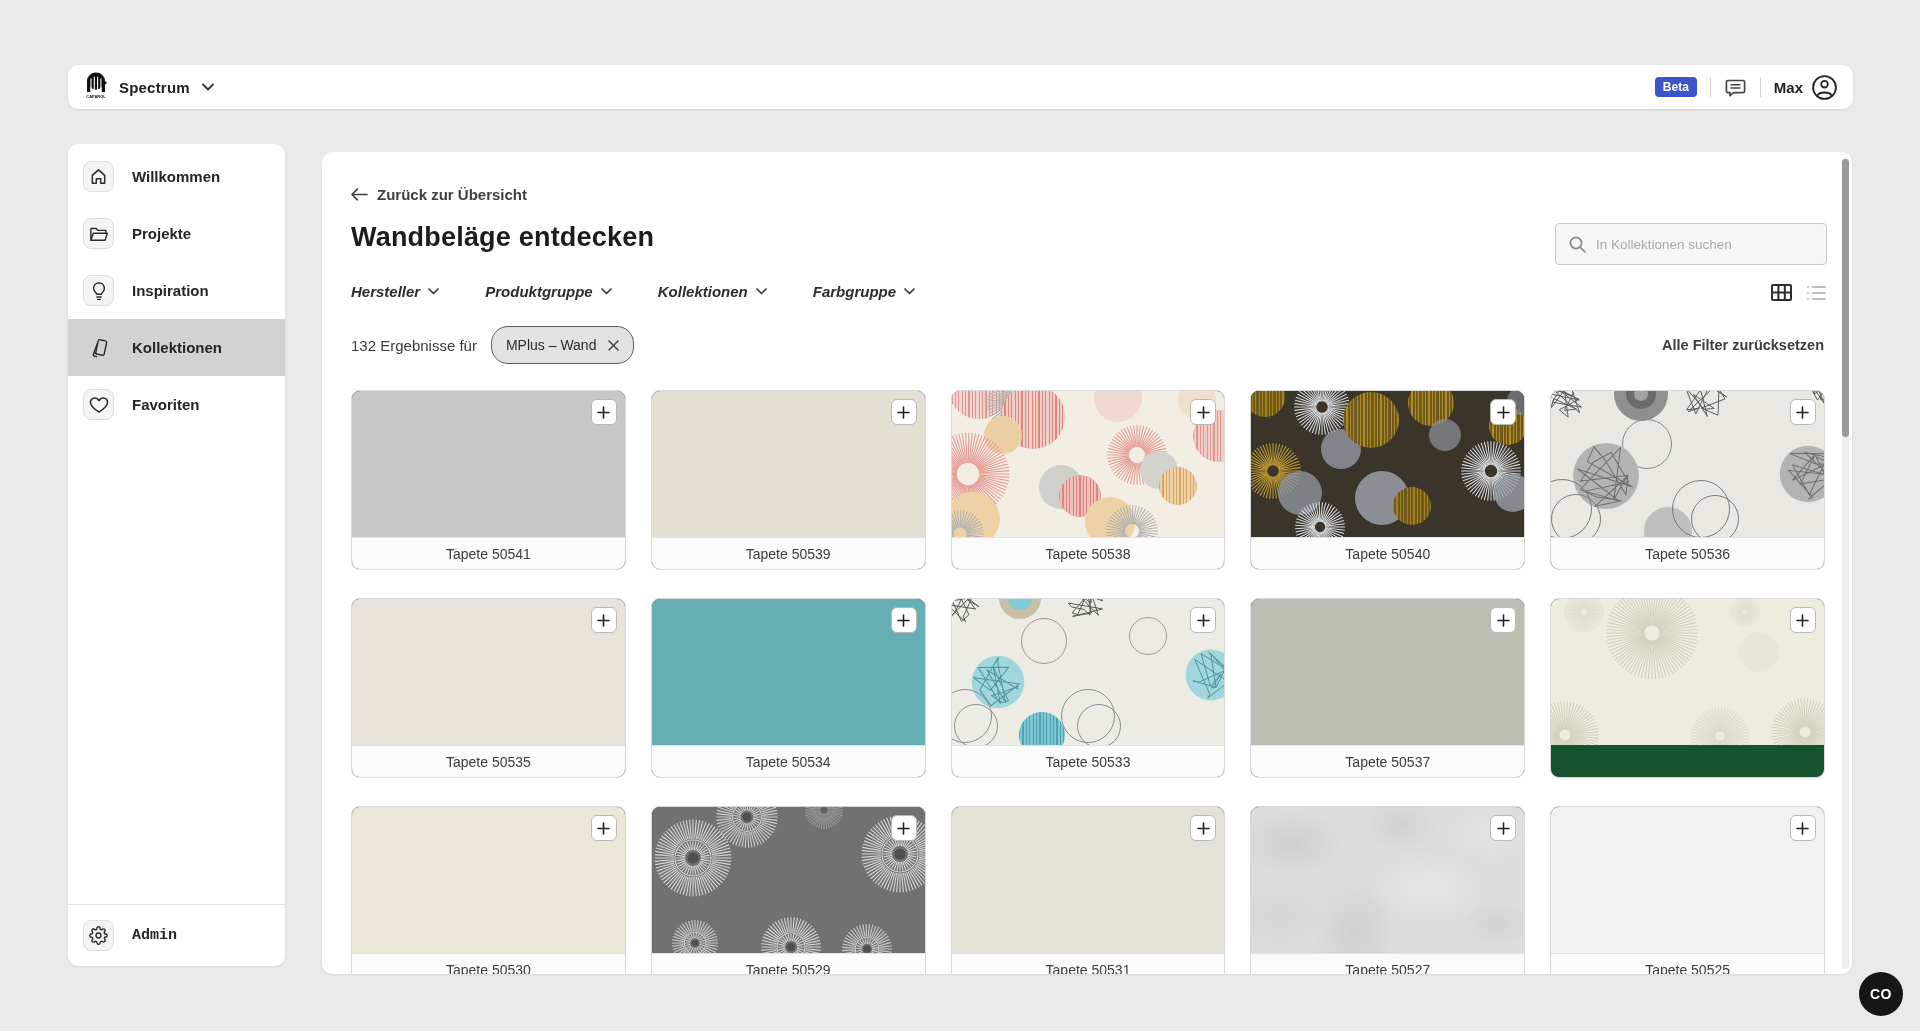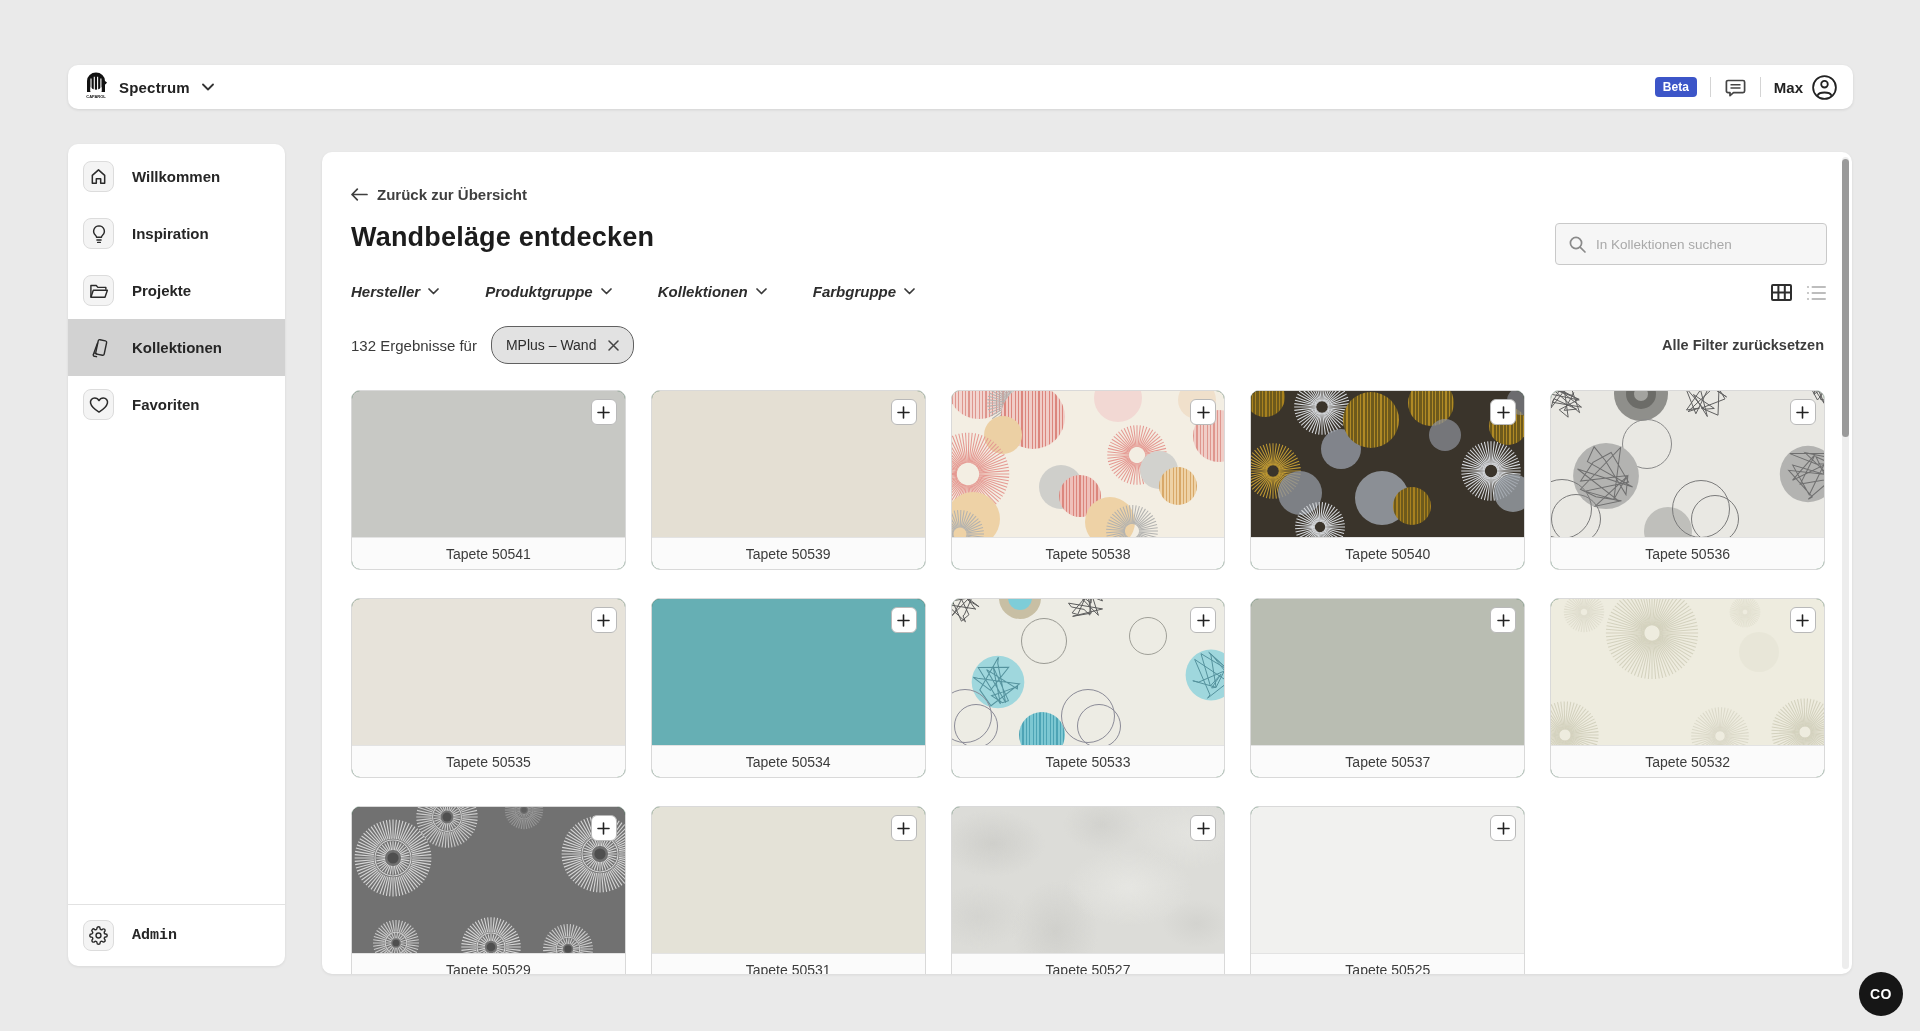--- a/index.html
+++ b/index.html
@@ -116,35 +116,35 @@
       <div class="side-item">
         <span class="icon-box">
           <svg width="19" height="19" viewBox="0 0 20 20" fill="none" stroke="#2b2b2b" stroke-width="1.6" stroke-linejoin="round">
             <path d="M3.5 17V8.8L10 3l6.5 5.8V17h-4.2v-4.6h-4.6V17z"></path>
           </svg>
         </span>
         <span class="side-label">Willkommen</span>
       </div>
       <div class="side-item">
         <span class="icon-box">
+          <svg width="20" height="18" viewBox="0 0 21 18" fill="none" stroke="#2b2b2b" stroke-width="1.5" stroke-linejoin="round">
+            <path d="M2 15.5V3.2h5.6l1.7 2h8.4v2.4"></path>
+            <path d="M2 15.5l2.5-7.3h14.8l-2.5 7.3z"></path>
+          </svg>
+        </span>
+        <span class="side-label">Projekte</span>
+      </div>
+      <div class="side-item">
+        <span class="icon-box">
           <svg width="18" height="20" viewBox="0 0 18 21" fill="none" stroke="#2b2b2b" stroke-width="1.5" stroke-linecap="round" stroke-linejoin="round">
             <path d="M9 2a5.6 5.6 0 0 0-3.7 9.8c.8.7 1.1 1.4 1.1 2.2h5.2c0-.8.3-1.5 1.1-2.2A5.6 5.6 0 0 0 9 2z"></path>
             <path d="M6.8 16.8h4.4M7.6 19.3h2.8"></path>
           </svg>
         </span>
         <span class="side-label">Inspiration</span>
-      </div>
-      <div class="side-item">
-        <span class="icon-box">
-          <svg width="20" height="18" viewBox="0 0 21 18" fill="none" stroke="#2b2b2b" stroke-width="1.5" stroke-linejoin="round">
-            <path d="M2 15.5V3.2h5.6l1.7 2h8.4v2.4"></path>
-            <path d="M2 15.5l2.5-7.3h14.8l-2.5 7.3z"></path>
-          </svg>
-        </span>
-        <span class="side-label">Projekte</span>
       </div>
       <div class="side-item active">
         <span class="icon-box">
           <svg width="20" height="20" viewBox="0 0 21 21" fill="none" stroke="#2b2b2b" stroke-width="1.5" stroke-linejoin="round">
             <rect x="8.3" y="2.2" width="9" height="15.5" rx="1.6" transform="rotate(12 12.8 10)"></rect>
             <path d="M8.9 5.5L4.6 17.2c-.4 1 .2 1.8 1.1 2l2.2.4" stroke-linecap="round"></path>
             <path d="M6.2 16.2l1.8.5" stroke-linecap="round"></path>
           </svg>
         </span>
         <span class="side-label">Kollektionen</span>
@@ -1355,21 +1355,29 @@
                 <line x1="7.9" y1="-1.1" x2="47.5" y2="-6.8"></line>
               </g>
             </svg>
           </div>
         </div>
         <div class="add-btn">
           <svg width="13" height="13" viewBox="0 0 13 13" stroke="#222" stroke-width="1.6" stroke-linecap="round">
             <path d="M6.5 1v11M1 6.5h11"></path>
           </svg>
         </div>
-        <div class="tile-label">Tapete 50532</div>
+      </article>
+      <article class="tile">
+        <div class="tile-img" style="background-color: rgb(235, 232, 218);"></div>
+        <div class="add-btn">
+          <svg width="13" height="13" viewBox="0 0 13 13" stroke="#222" stroke-width="1.6" stroke-linecap="round">
+            <path d="M6.5 1v11M1 6.5h11"></path>
+          </svg>
+        </div>
+        <div class="tile-label">Tapete 50530</div>
       </article>
       <article class="tile">
         <div class="tile-img" style="background-color: rgb(113, 113, 113);">
           <div class="shape" style="left: 15%; top: 35%; width: 80px; height: 80px;">
             <svg viewBox="-50 -50 100 100" width="100%" height="100%">
               <g stroke="#d6d6d6" stroke-width="1.38">
                 <line x1="24.0" y1="0.0" x2="48.0" y2="0.0"></line>
                 <line x1="23.9" y1="2.1" x2="47.8" y2="4.2"></line>
                 <line x1="23.6" y1="4.2" x2="47.3" y2="8.3"></line>
                 <line x1="23.2" y1="6.2" x2="46.4" y2="12.4"></line>

